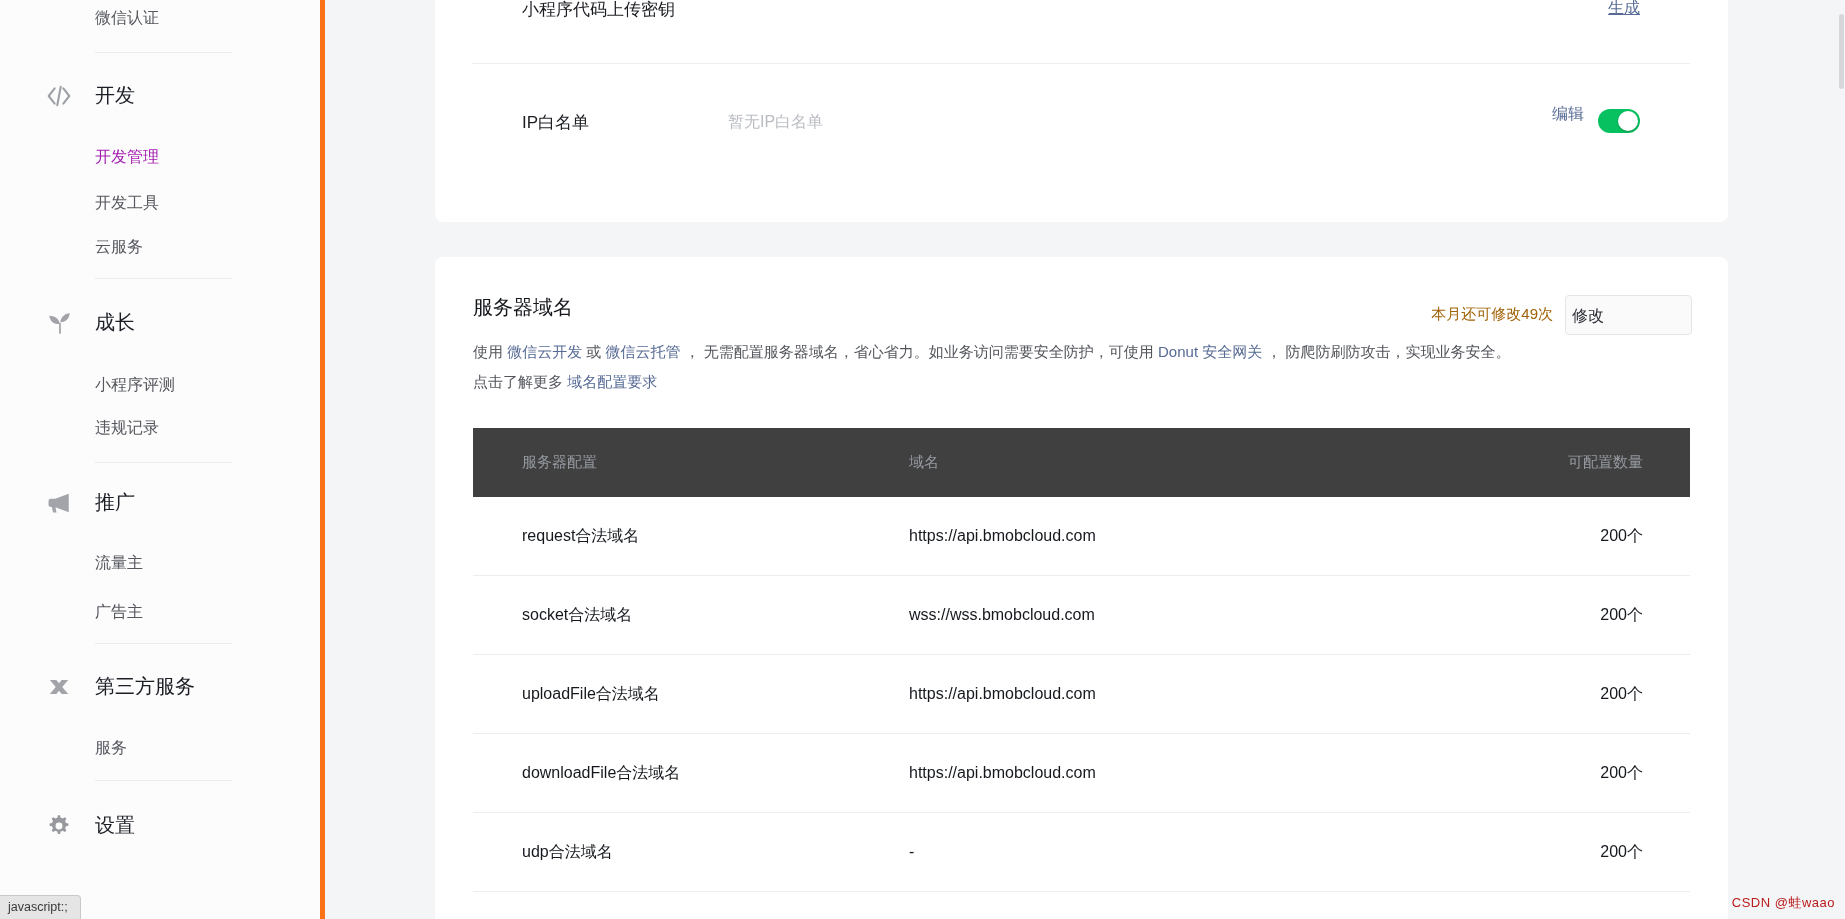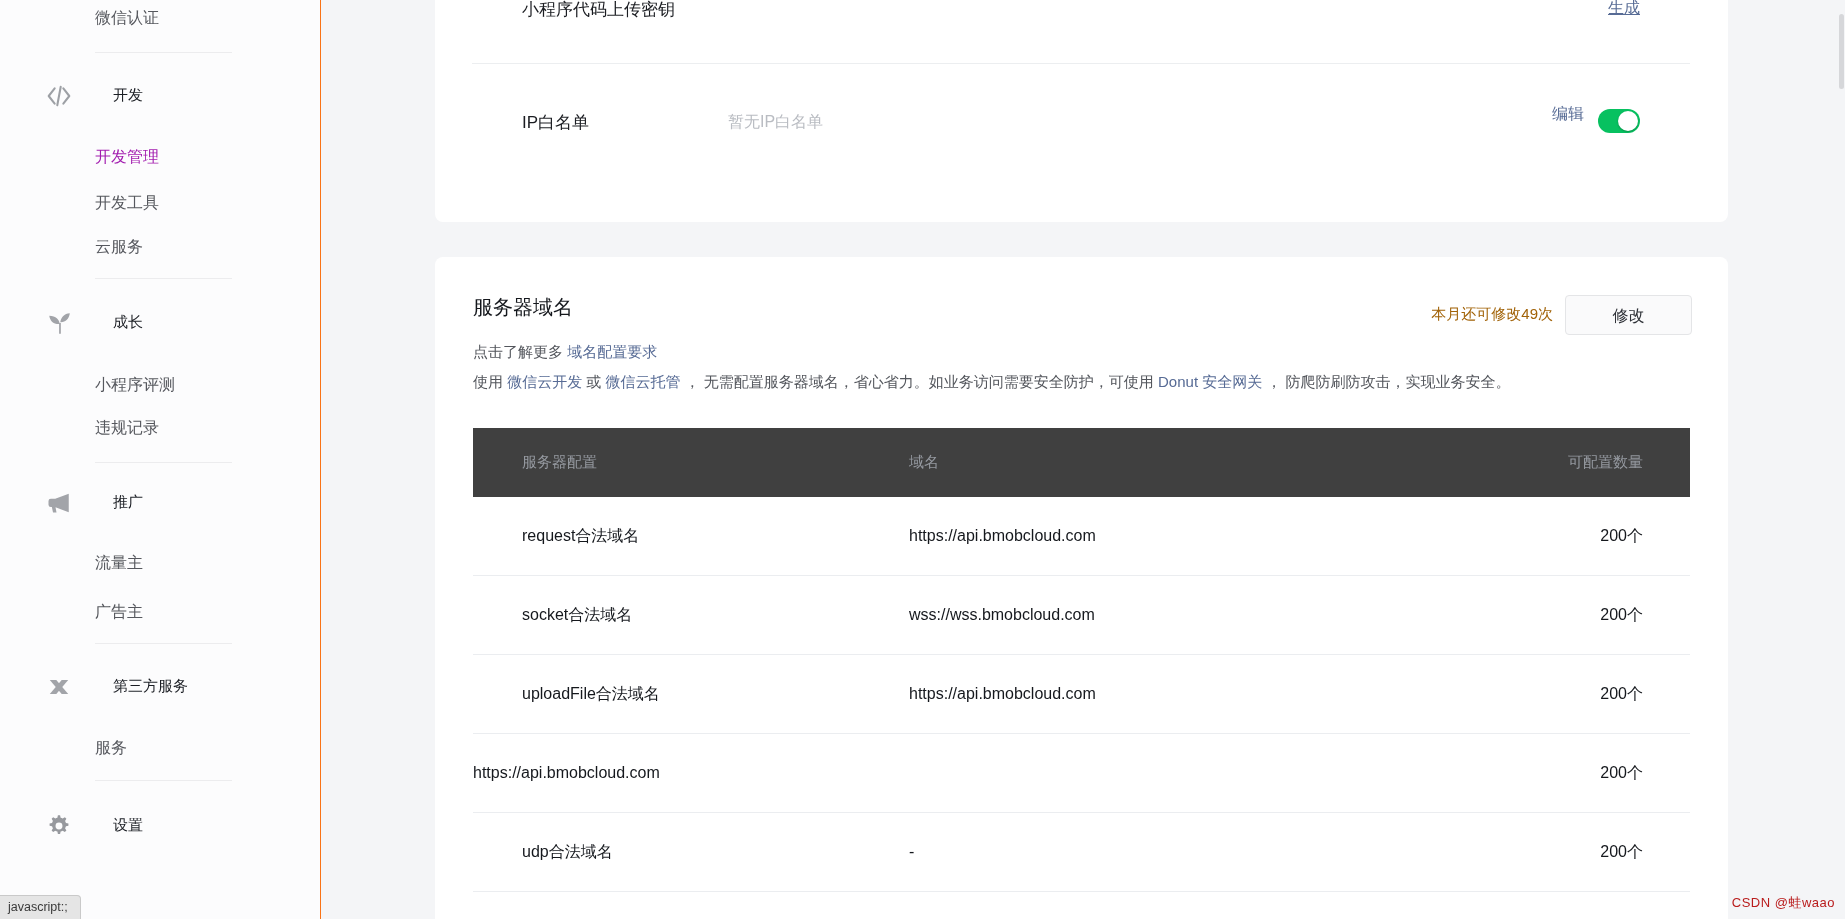--- a/index.html
+++ b/index.html
@@ -5,29 +5,29 @@
   html,body{margin:0;padding:0;}
   body{
     width:1845px;height:919px;position:relative;overflow:hidden;
     background:#f4f5f7;
     font-family:"Liberation Sans","DejaVu Sans",sans-serif;
     -webkit-font-smoothing:antialiased;
   }
   
   .sidebar{
     position:absolute;left:0;top:0;width:320px;height:919px;
-    background:#fcfcfd;border-right:1px solid #f97316;z-index:2;
+    background:#fcfcfd;border-right:5px solid #f97316;z-index:2;
   }
   .s-sub{
     position:absolute;left:95px;font-size:16px;color:#56585e;
     line-height:22px;cursor:pointer;white-space:nowrap;
   }
   .s-sub.active{color:#a21caf;}
   .s-sec{
-    position:absolute;left:113px;font-size:15px;color:#1b1e24;
+    position:absolute;left:95px;font-size:20px;color:#1b1e24;
     line-height:28px;cursor:pointer;white-space:nowrap;
   }
   .s-div{
     position:absolute;left:95px;width:137px;height:1px;background:#ececee;
   }
   .s-icon{position:absolute;left:46px;width:26px;height:26px;color:#a2a4a9;}
   .s-icon svg{display:block;width:26px;height:26px;}
   
   .card{
     position:absolute;left:435px;width:1293px;background:#fff;
@@ -52,21 +52,21 @@
   
   .card-title{
     position:absolute;left:38px;top:37px;font-size:20px;color:#14171c;line-height:26px;
   }
   .quota{
     position:absolute;right:175px;top:47px;font-size:15px;color:#a16207;line-height:20px;white-space:nowrap;
   }
   .modify-btn{
     position:absolute;right:36px;top:38px;width:127px;height:40px;
     background:#fafafb;border:1px solid #e4e5e7;border-radius:4px;
-    font-size:16px;color:#2e3137;text-align:center;line-height:38px;
+    font-size:16px;color:#2e3137;text-align:left;line-height:38px;
     cursor:pointer;box-sizing:border-box;font-family:inherit;
   }
   .desc{
     position:absolute;left:38px;top:80px;width:1240px;font-size:15px;
     color:#53565c;line-height:30px;
   }
   
   .dtable{position:absolute;left:38px;top:171px;width:1217px;}
   .thead{
     display:flex;align-items:center;height:69px;background:#404040;
@@ -167,24 +167,24 @@
   </div>
 </div>
 
 <div class="card" id="card-domain">
   <div class="card-title">服务器域名</div>
   <div class="quota">本月还可修改49次</div>
   <button class="modify-btn">修改</button>
 
   <div class="desc">
     <div>
+      <span>使用 </span><span class="link">微信云开发</span><span> 或 </span><span class="link">微信云托管</span><span> ， 无需配置服务器域名，省心省力。如业务访问需要安全防护，可使用 </span><span class="link">Donut 安全网关</span><span> ， 防爬防刷防攻击，实现业务安全。</span>
+    </div>
+    <div>
       <span>点击了解更多 </span><span class="link">域名配置要求</span>
-    </div>
-    <div>
-      <span>使用 </span><span class="link">微信云开发</span><span> 或 </span><span class="link">微信云托管</span><span> ， 无需配置服务器域名，省心省力。如业务访问需要安全防护，可使用 </span><span class="link">Donut 安全网关</span><span> ， 防爬防刷防攻击，实现业务安全。</span>
     </div>
   </div>
 
   <div class="dtable">
     <div class="thead">
       <div class="c1">服务器配置</div>
       <div class="c2">域名</div>
       <div class="c3">可配置数量</div>
     </div>
     <div class="trow">
@@ -196,20 +196,21 @@
       <div class="c1">socket合法域名</div>
       <div class="c2">wss://wss.bmobcloud.com</div>
       <div class="c3">200个</div>
     </div>
     <div class="trow">
       <div class="c1">uploadFile合法域名</div>
       <div class="c2">https://api.bmobcloud.com</div>
       <div class="c3">200个</div>
     </div>
     <div class="trow">
+      <div class="c1">downloadFile合法域名</div>
       <div class="c2">https://api.bmobcloud.com</div>
       <div class="c3">200个</div>
     </div>
     <div class="trow">
       <div class="c1">udp合法域名</div>
       <div class="c2">-</div>
       <div class="c3">200个</div>
     </div>
   </div>
 </div>

